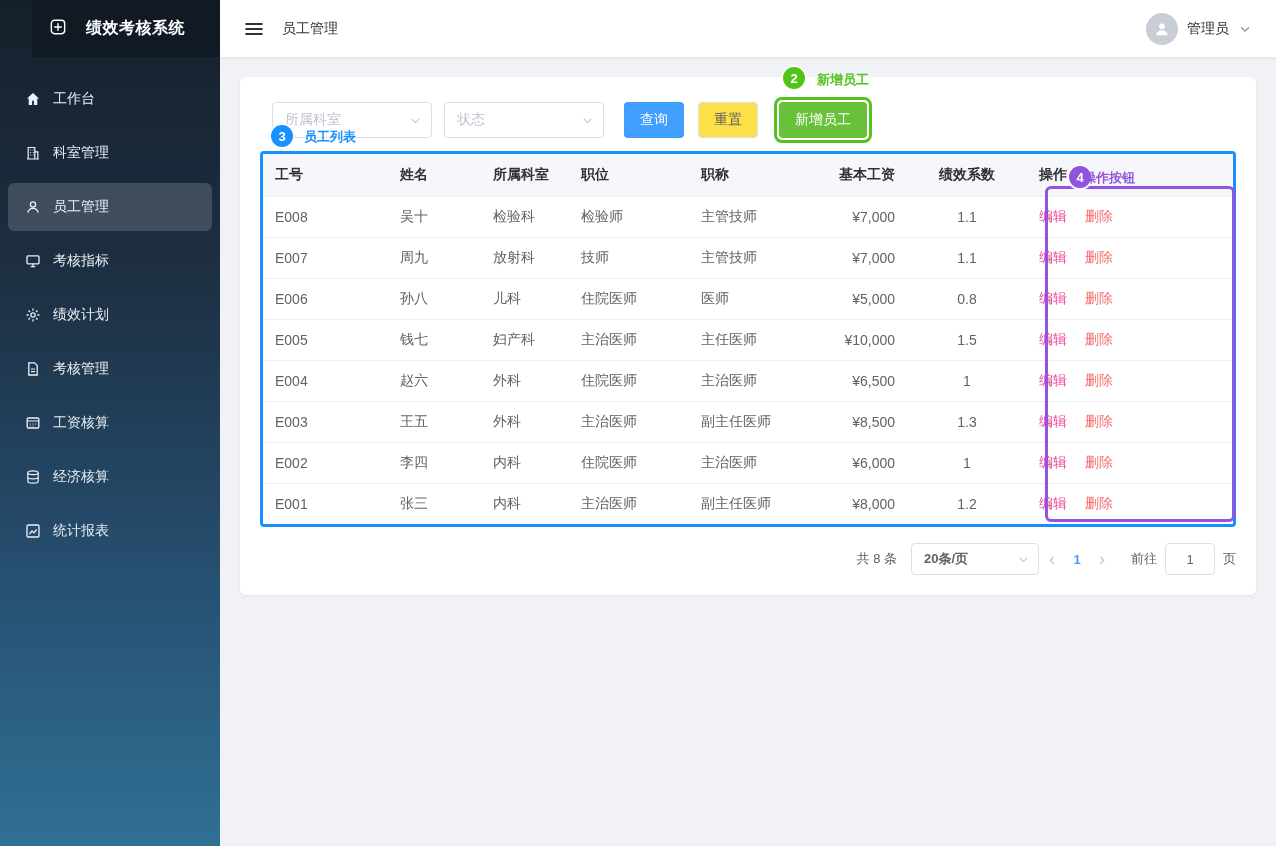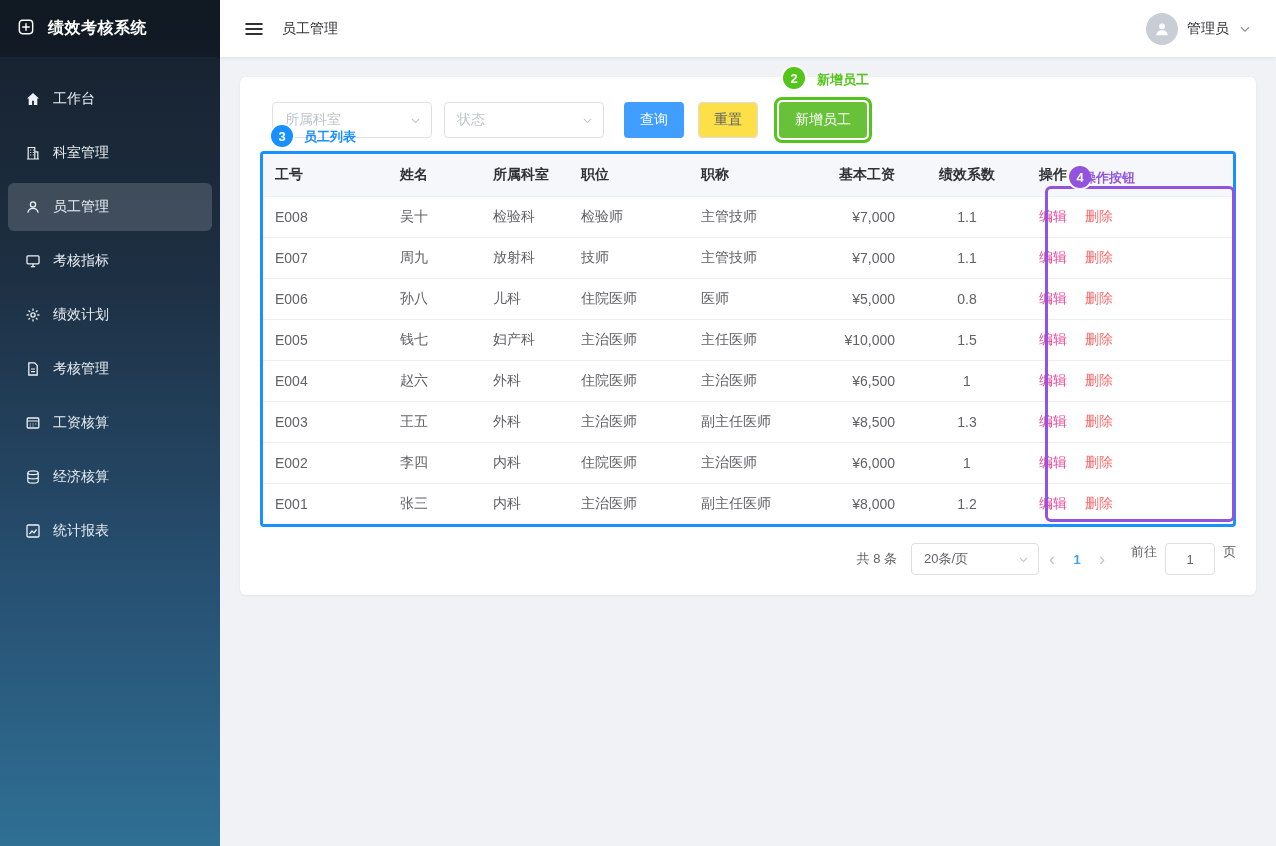--- a/index.html
+++ b/index.html
@@ -7,21 +7,21 @@
   body {
     font-family:"Liberation Sans","DejaVu Sans",sans-serif;
     background:#f0f2f5; color:#303133; position:relative; font-size:14px;
   }
 
   
   .sidebar {
     position:fixed; left:0; top:0; bottom:0; width:220px; z-index:10;
     background:linear-gradient(180deg,#16202c 0%,#1d2f42 32%,#275173 70%,#2f7094 100%);
   }
-  .logo { height:57px; display:flex; align-items:center; gap:10px; padding:12px 18px; background:rgba(0,0,0,.22); }
+  .logo { height:57px; display:flex; align-items:center; gap:16px; padding:12px 18px; background:rgba(0,0,0,.22);margin-left:32px; }
   .logo-title { color:#fff; font-size:16px; font-weight:bold; letter-spacing:.5px; }
   .menu { padding-top:12px; }
   .menu-item {
     height:48px; margin:6px 8px; display:flex; align-items:center; gap:12px;
     padding:0 17px; color:#e8edf2; font-size:14px; border-radius:6px; cursor:pointer;
   }
   .menu-item.active { background:rgba(255,255,255,.16); }
   .mi-icon { width:16px; height:16px; display:inline-flex; color:#eef2f6; flex:none; }
   .mi-icon svg { width:16px; height:16px; }
 
@@ -79,25 +79,25 @@
   .op-cell { padding-left:22px; }
   .link { cursor:pointer; margin-right:18px; text-decoration:none; }
   .link.edit { color:#ec4899; } .link.del { color:#f56c6c; }
 
   
   .pagination { display:flex; align-items:center; justify-content:flex-end; margin-top:16px; font-size:13px; color:#606266; }
   .pg-total { margin-right:14px; }
   .page-size-select {
     width:128px; height:32px; border:1px solid #dcdfe6; border-radius:4px;
     padding:0 8px 0 12px; color:#606266; display:flex; align-items:center;
-    justify-content:space-between; cursor:pointer; background:#fff;
+    justify-content:space-between; cursor:pointer; background:#fff;font-weight:bold;
   }
   .page-arrow { color:#c0c4cc; font-size:18px; cursor:pointer; padding:0 10px; background:none; border:none; font-family:inherit; }
   .page-number { color:#409eff; font-weight:bold; min-width:24px; text-align:center; cursor:pointer; background:none; border:none; font-size:13px; font-family:inherit; }
-  .goto { display:flex; align-items:flex-start; gap:8px; margin-left:16px; }
+  .goto { display:flex; align-items:center; gap:8px; margin-left:16px; }
   .goto-input { width:50px; height:32px; border:1px solid #dcdfe6; border-radius:4px; text-align:center; font-size:13px; color:#606266; font-family:inherit; outline:none; }
 
   
   .badge {
     position:absolute; width:22px; height:22px; border-radius:50%; color:#fff;
     font-size:13px; font-weight:bold; display:flex; align-items:center; justify-content:center;
     box-shadow:0 0 0 2px rgba(255,255,255,.9); z-index:40; pointer-events:none;
   }
   .ann-label { position:absolute; font-size:13px; font-weight:bold; z-index:40; white-space:nowrap; pointer-events:none; }
   #badge-add   { left:6px;  top:-33px; background:#52c41a; }

